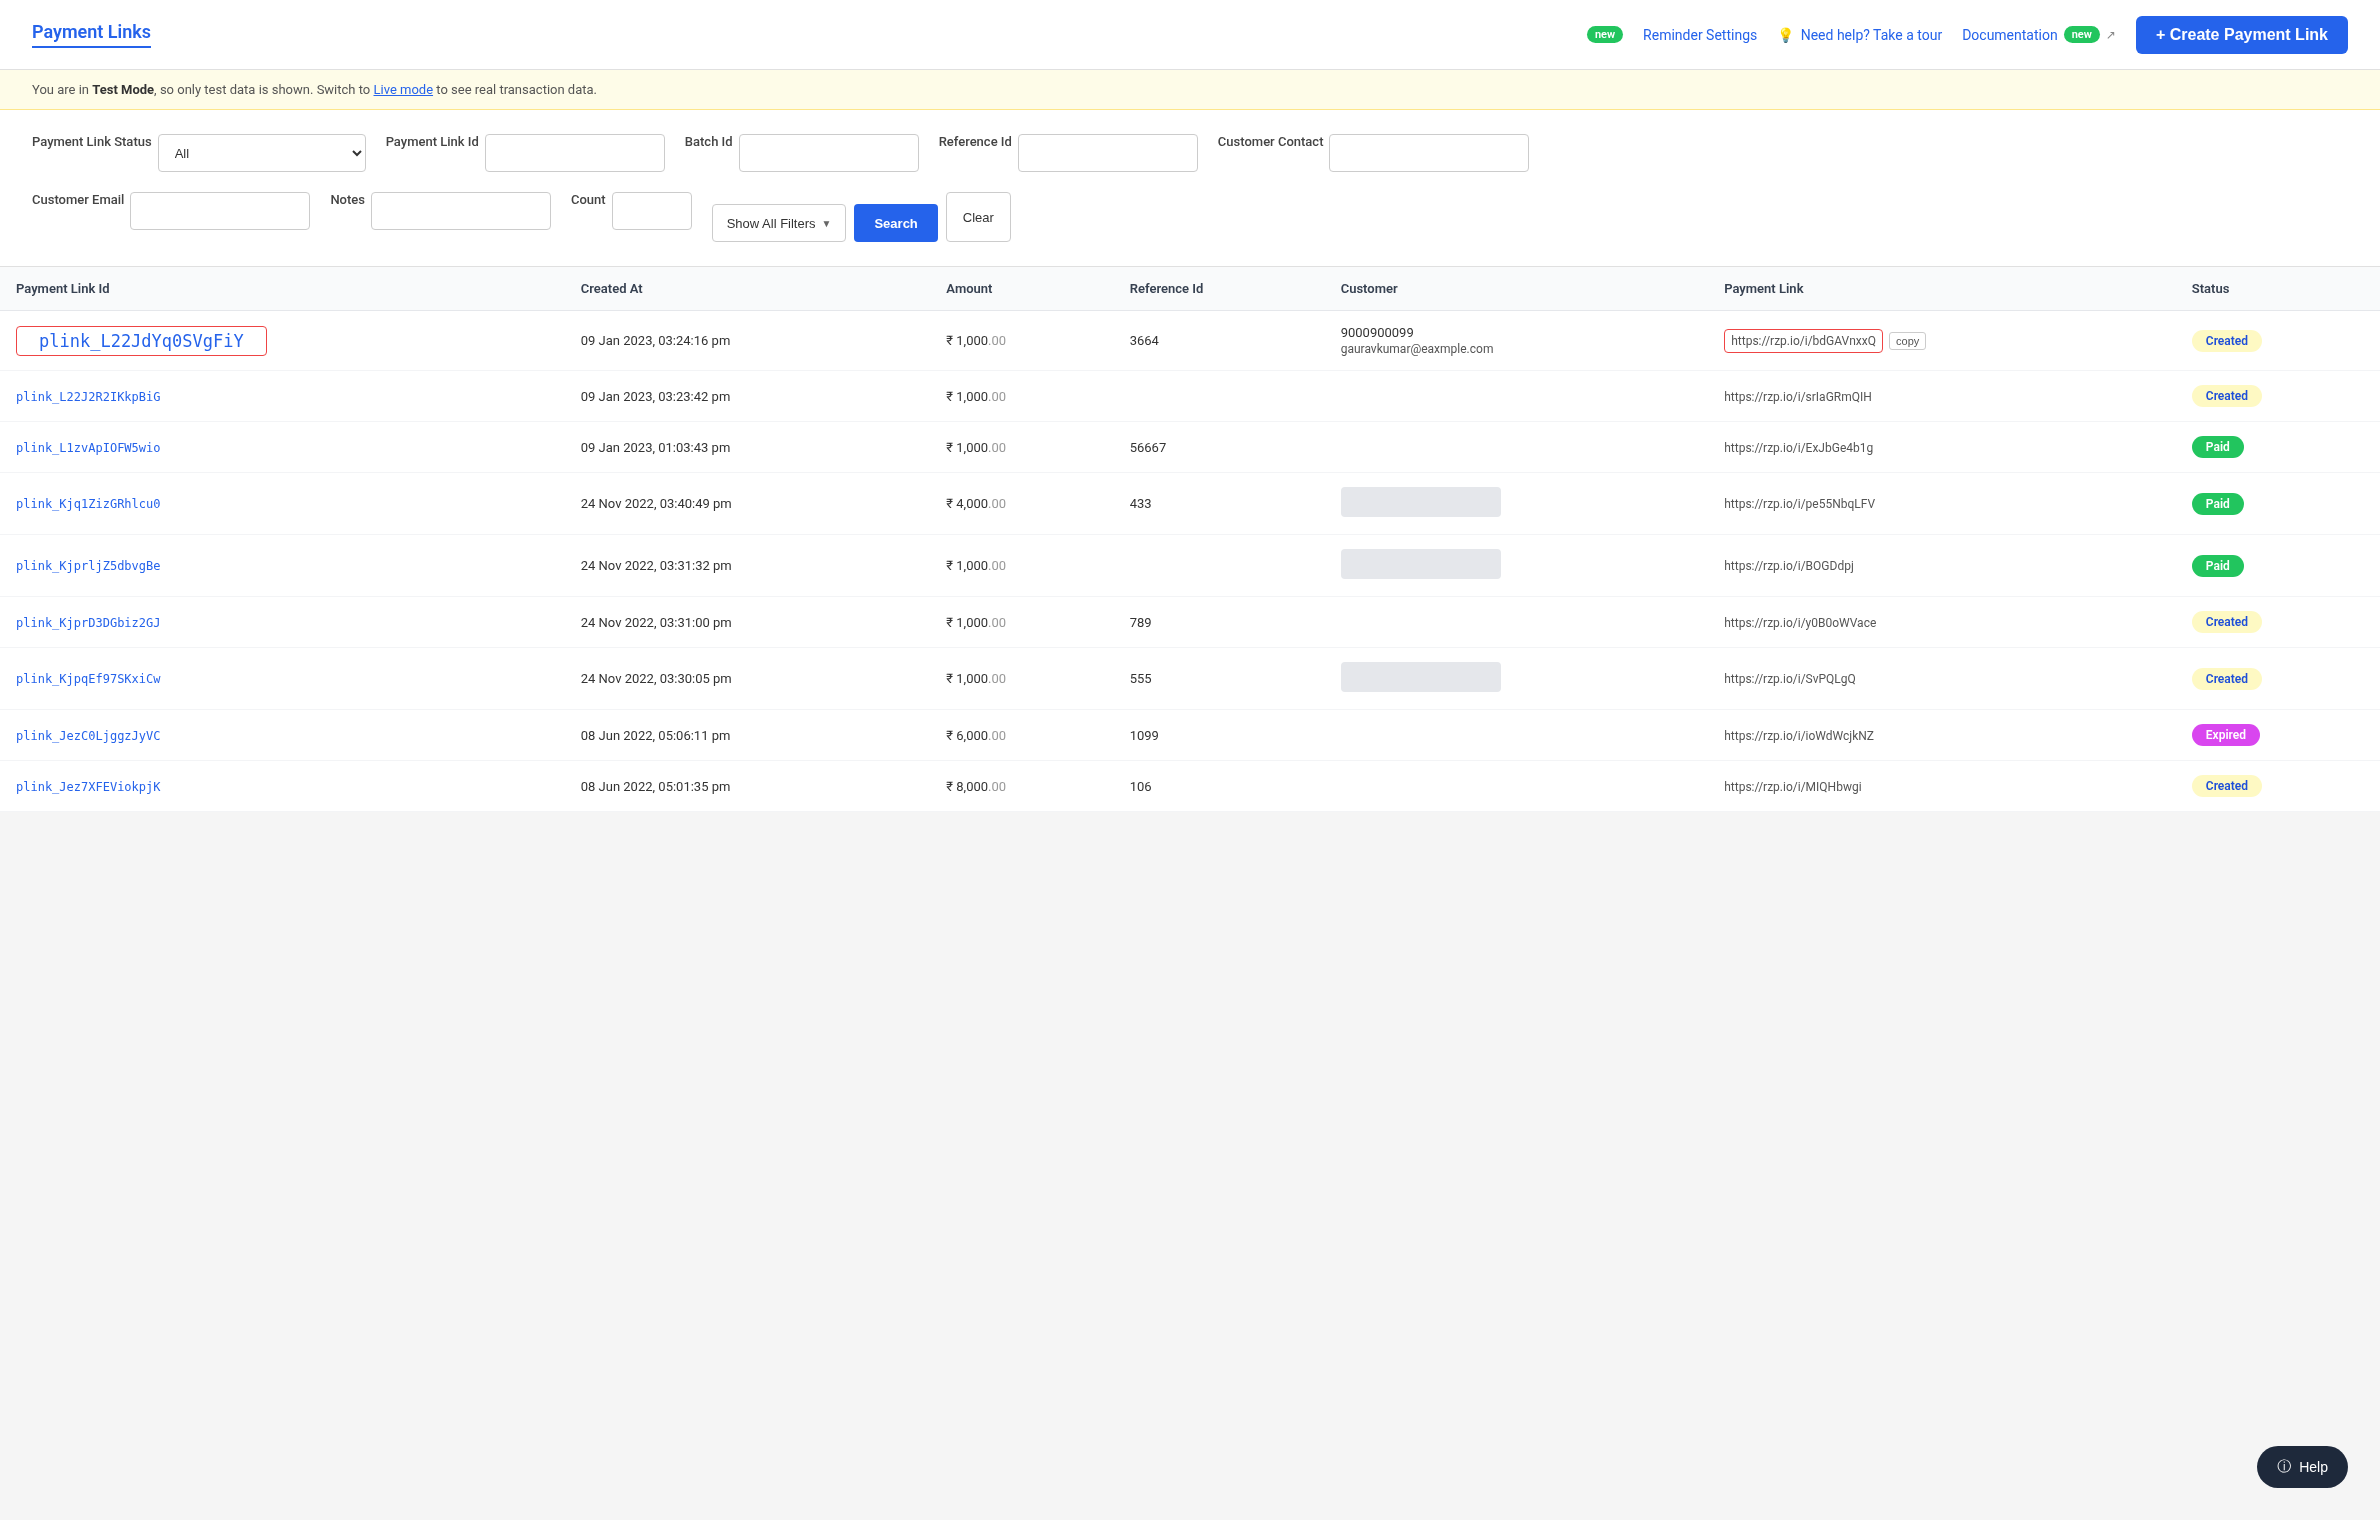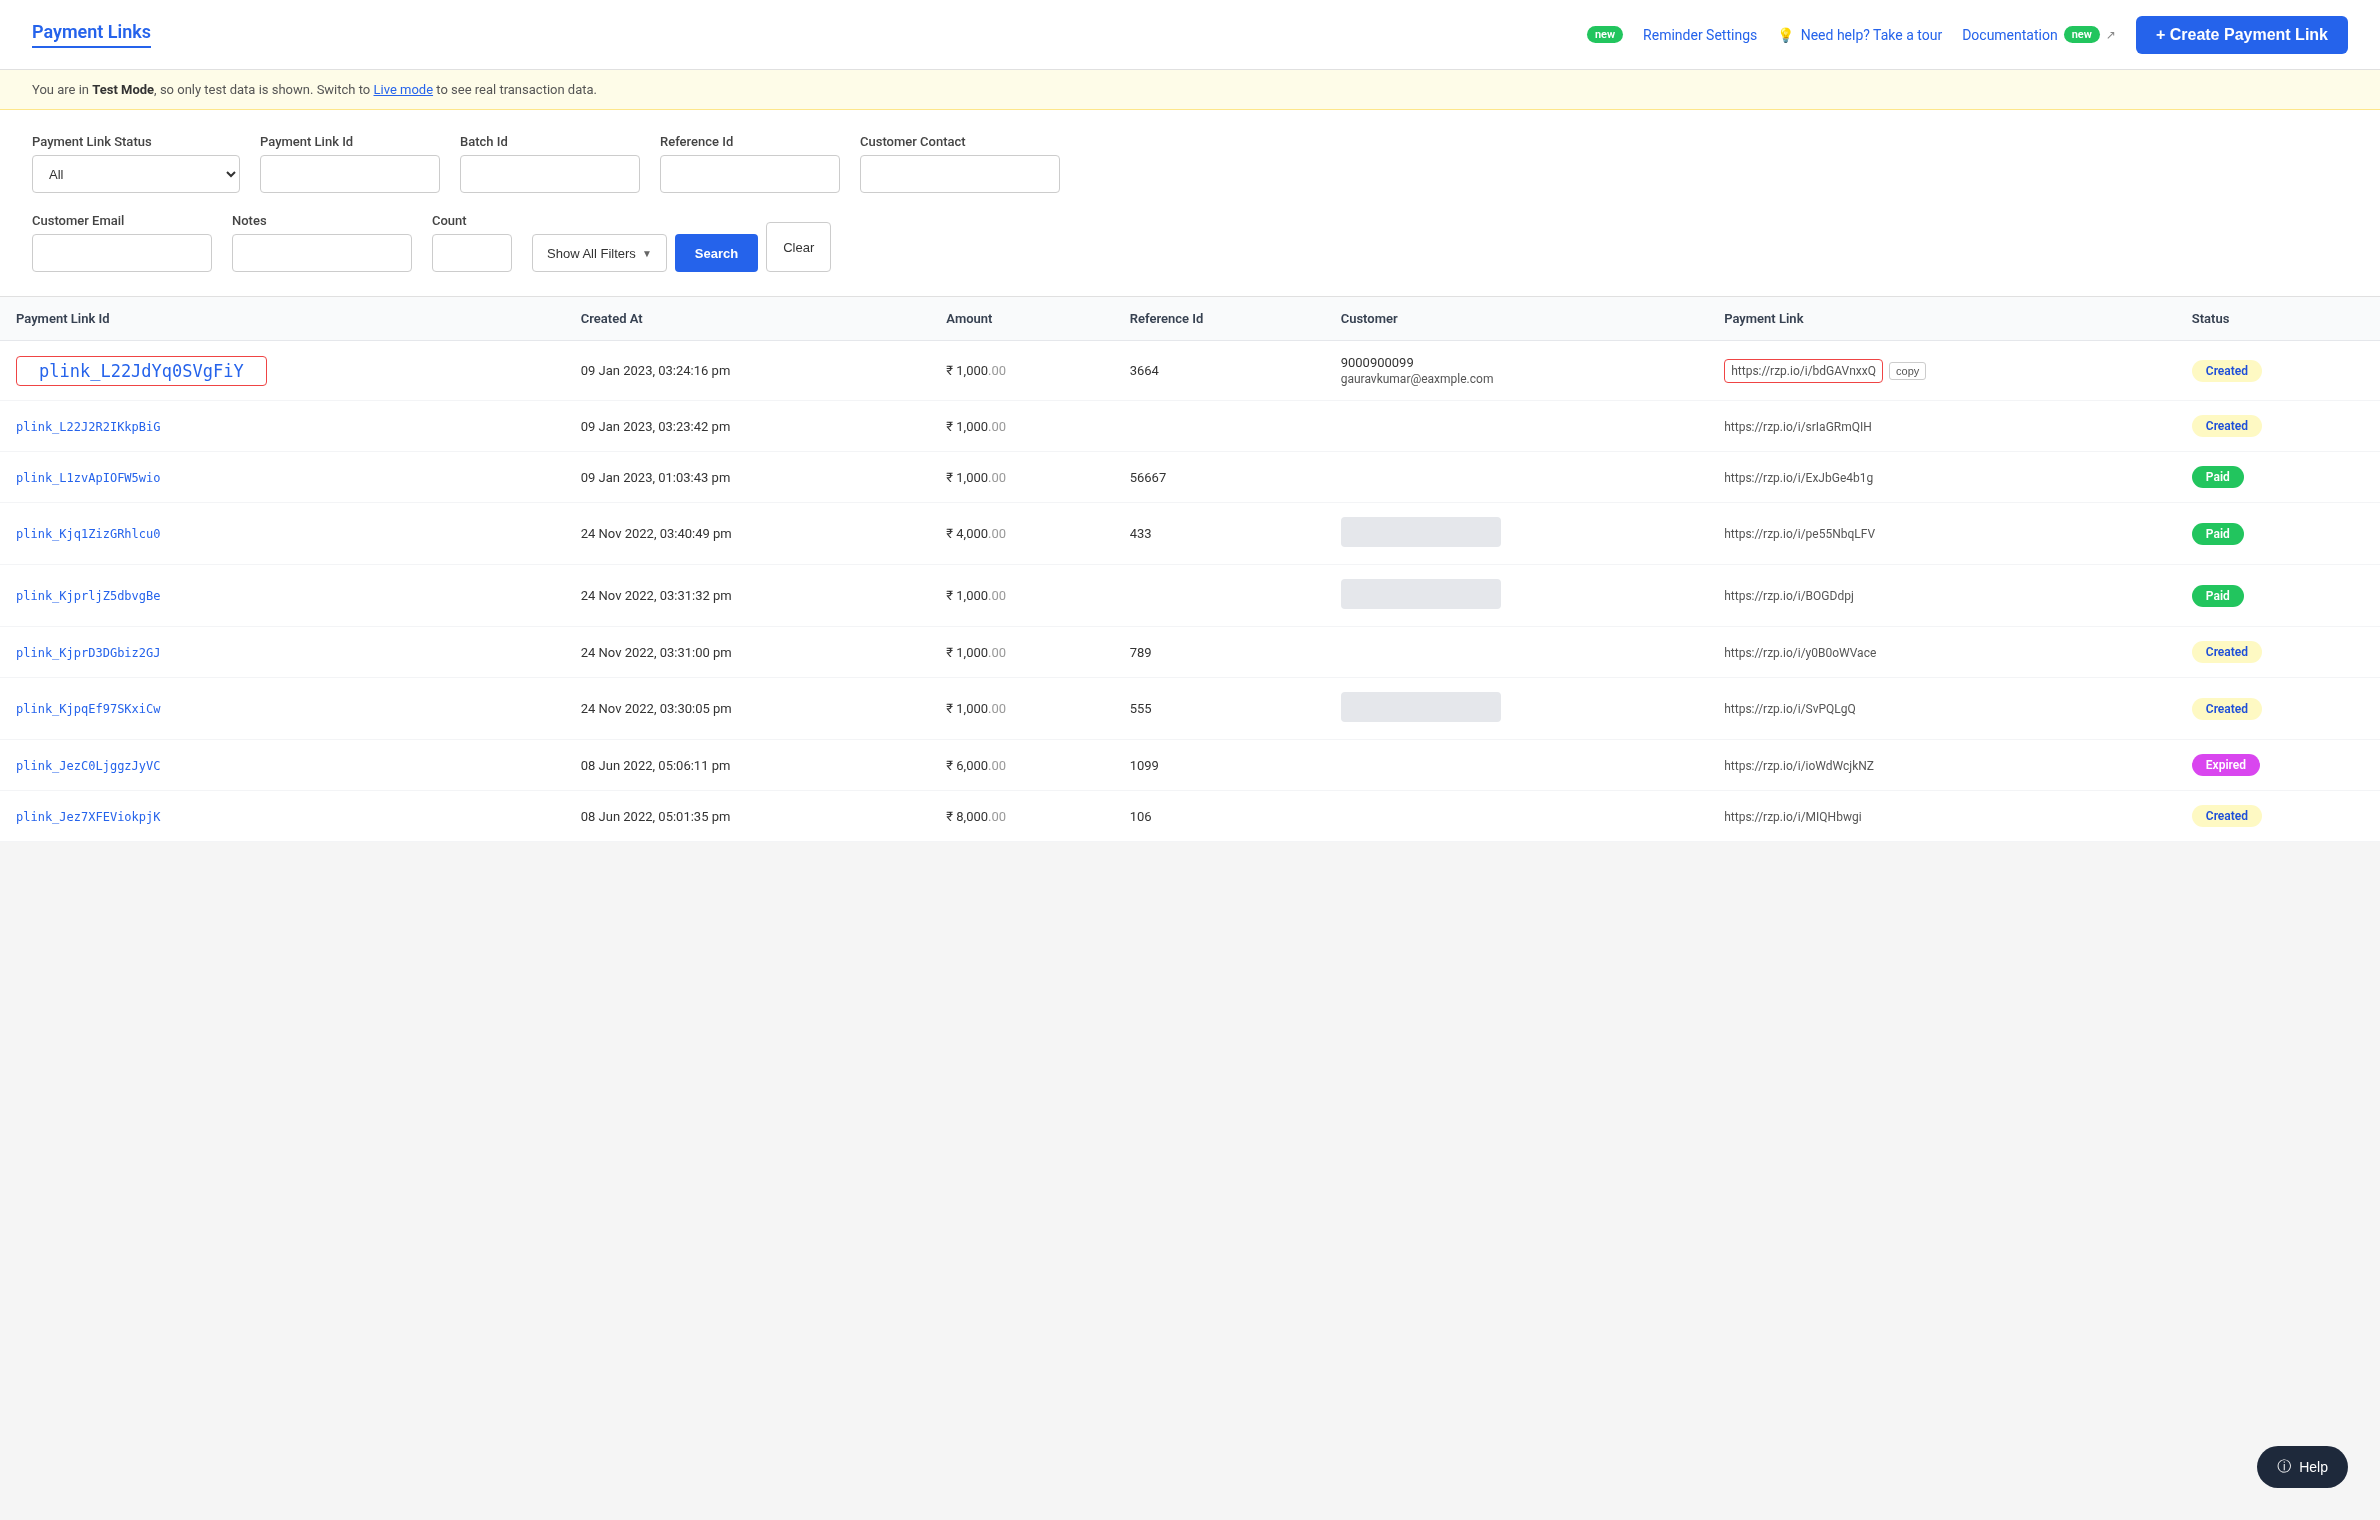--- a/index.html
+++ b/index.html
@@ -11,28 +11,28 @@
     .badge-new { background: #22c55e; color: #fff; font-size: 11px; font-weight: 600; border-radius: 10px; padding: 2px 8px; }
     .top-bar-link { color: #2563eb; text-decoration: none; font-size: 14px; display: flex; align-items: center; gap: 6px; }
     .btn-create { background: #2563eb; color: #fff; border: none; border-radius: 6px; padding: 10px 20px; font-size: 16px; font-weight: 600; cursor: pointer; display: flex; align-items: center; gap: 6px; }
 
     .test-mode-banner { background: #fefce8; border-bottom: 1px solid #fde68a; padding: 12px 32px; font-size: 13px; color: #555; }
     .test-mode-banner strong { color: #333; }
     .test-mode-banner a { color: #2563eb; }
 
     .filters-section { background: #fff; padding: 24px 32px; border-bottom: 1px solid #e0e0e0; }
     .filters-row { display: flex; gap: 20px; align-items: flex-end; flex-wrap: wrap; margin-bottom: 20px; }
-    .filter-group { display: flex; flex-direction: column; gap: 6px; }
+    .filter-group { display: flex; flex-direction: row; gap: 6px; }
     .filter-group label { font-size: 13px; font-weight: 500; color: #444; }
     .filter-group select, .filter-group input { border: 1px solid #ccc; border-radius: 4px; padding: 8px 12px; font-size: 13px; color: #333; background: #fff; height: 38px; }
     .filter-group select { width: 208px; }
     .filter-group input { width: 180px; }
     .filter-group input.count-input { width: 80px; }
 
-    .filter-row2 { display: flex; gap: 20px; align-items: flex-end; }
+    .filter-row2 { display: flex; gap: 20px; }
     .btn-show-filters { border: 1px solid #ccc; background: #fff; border-radius: 4px; padding: 8px 14px; font-size: 13px; cursor: pointer; display: flex; align-items: center; gap: 6px; color: #333; height: 38px; }
     .btn-search { background: #2563eb; color: #fff; border: none; border-radius: 4px; padding: 8px 20px; font-size: 13px; font-weight: 600; cursor: pointer; height: 38px; }
     .btn-clear { background: #fff; color: #333; border: 1px solid #ccc; border-radius: 4px; padding: 8px 16px; font-size: 13px; cursor: pointer; height: 50px; }
 
     .table-section { background: #fff; margin: 0; }
     table { width: 100%; border-collapse: collapse; }
     thead tr { background: #f9fafb; border-bottom: 1px solid #e5e7eb; }
     thead th { padding: 14px 16px; text-align: left; font-size: 13px; font-weight: 600; color: #374151; white-space: nowrap; }
     tbody tr { border-bottom: 1px solid #f3f4f6; }
     tbody td { padding: 14px 16px; font-size: 13px; color: #333; vertical-align: middle; }

